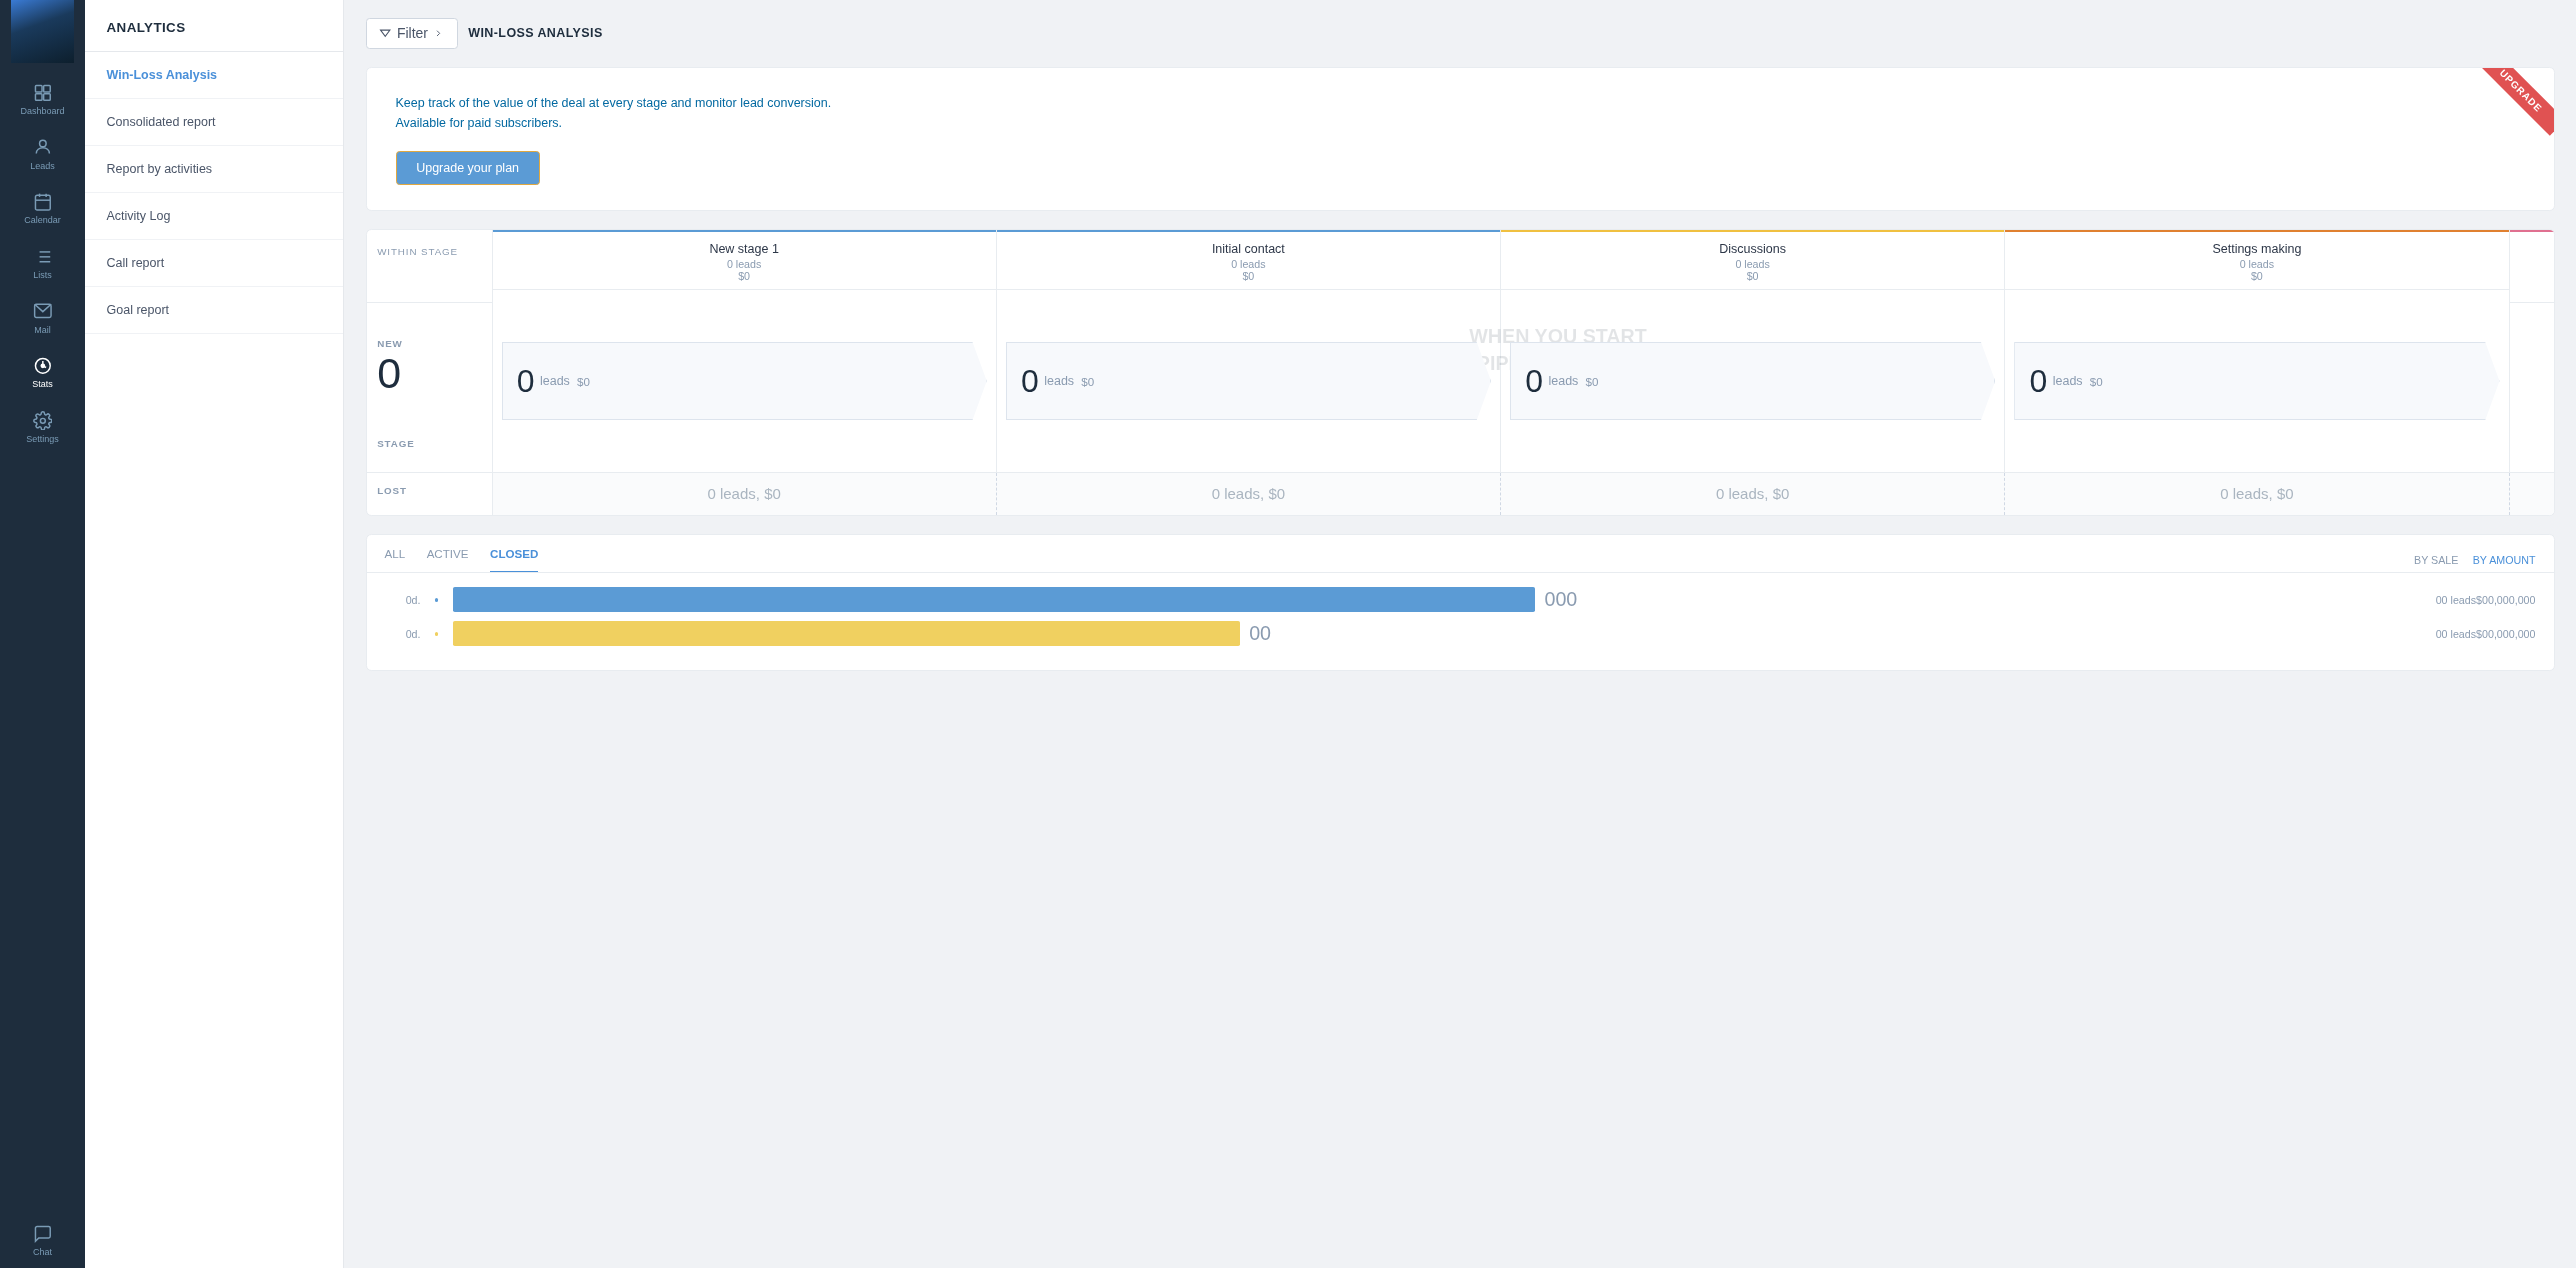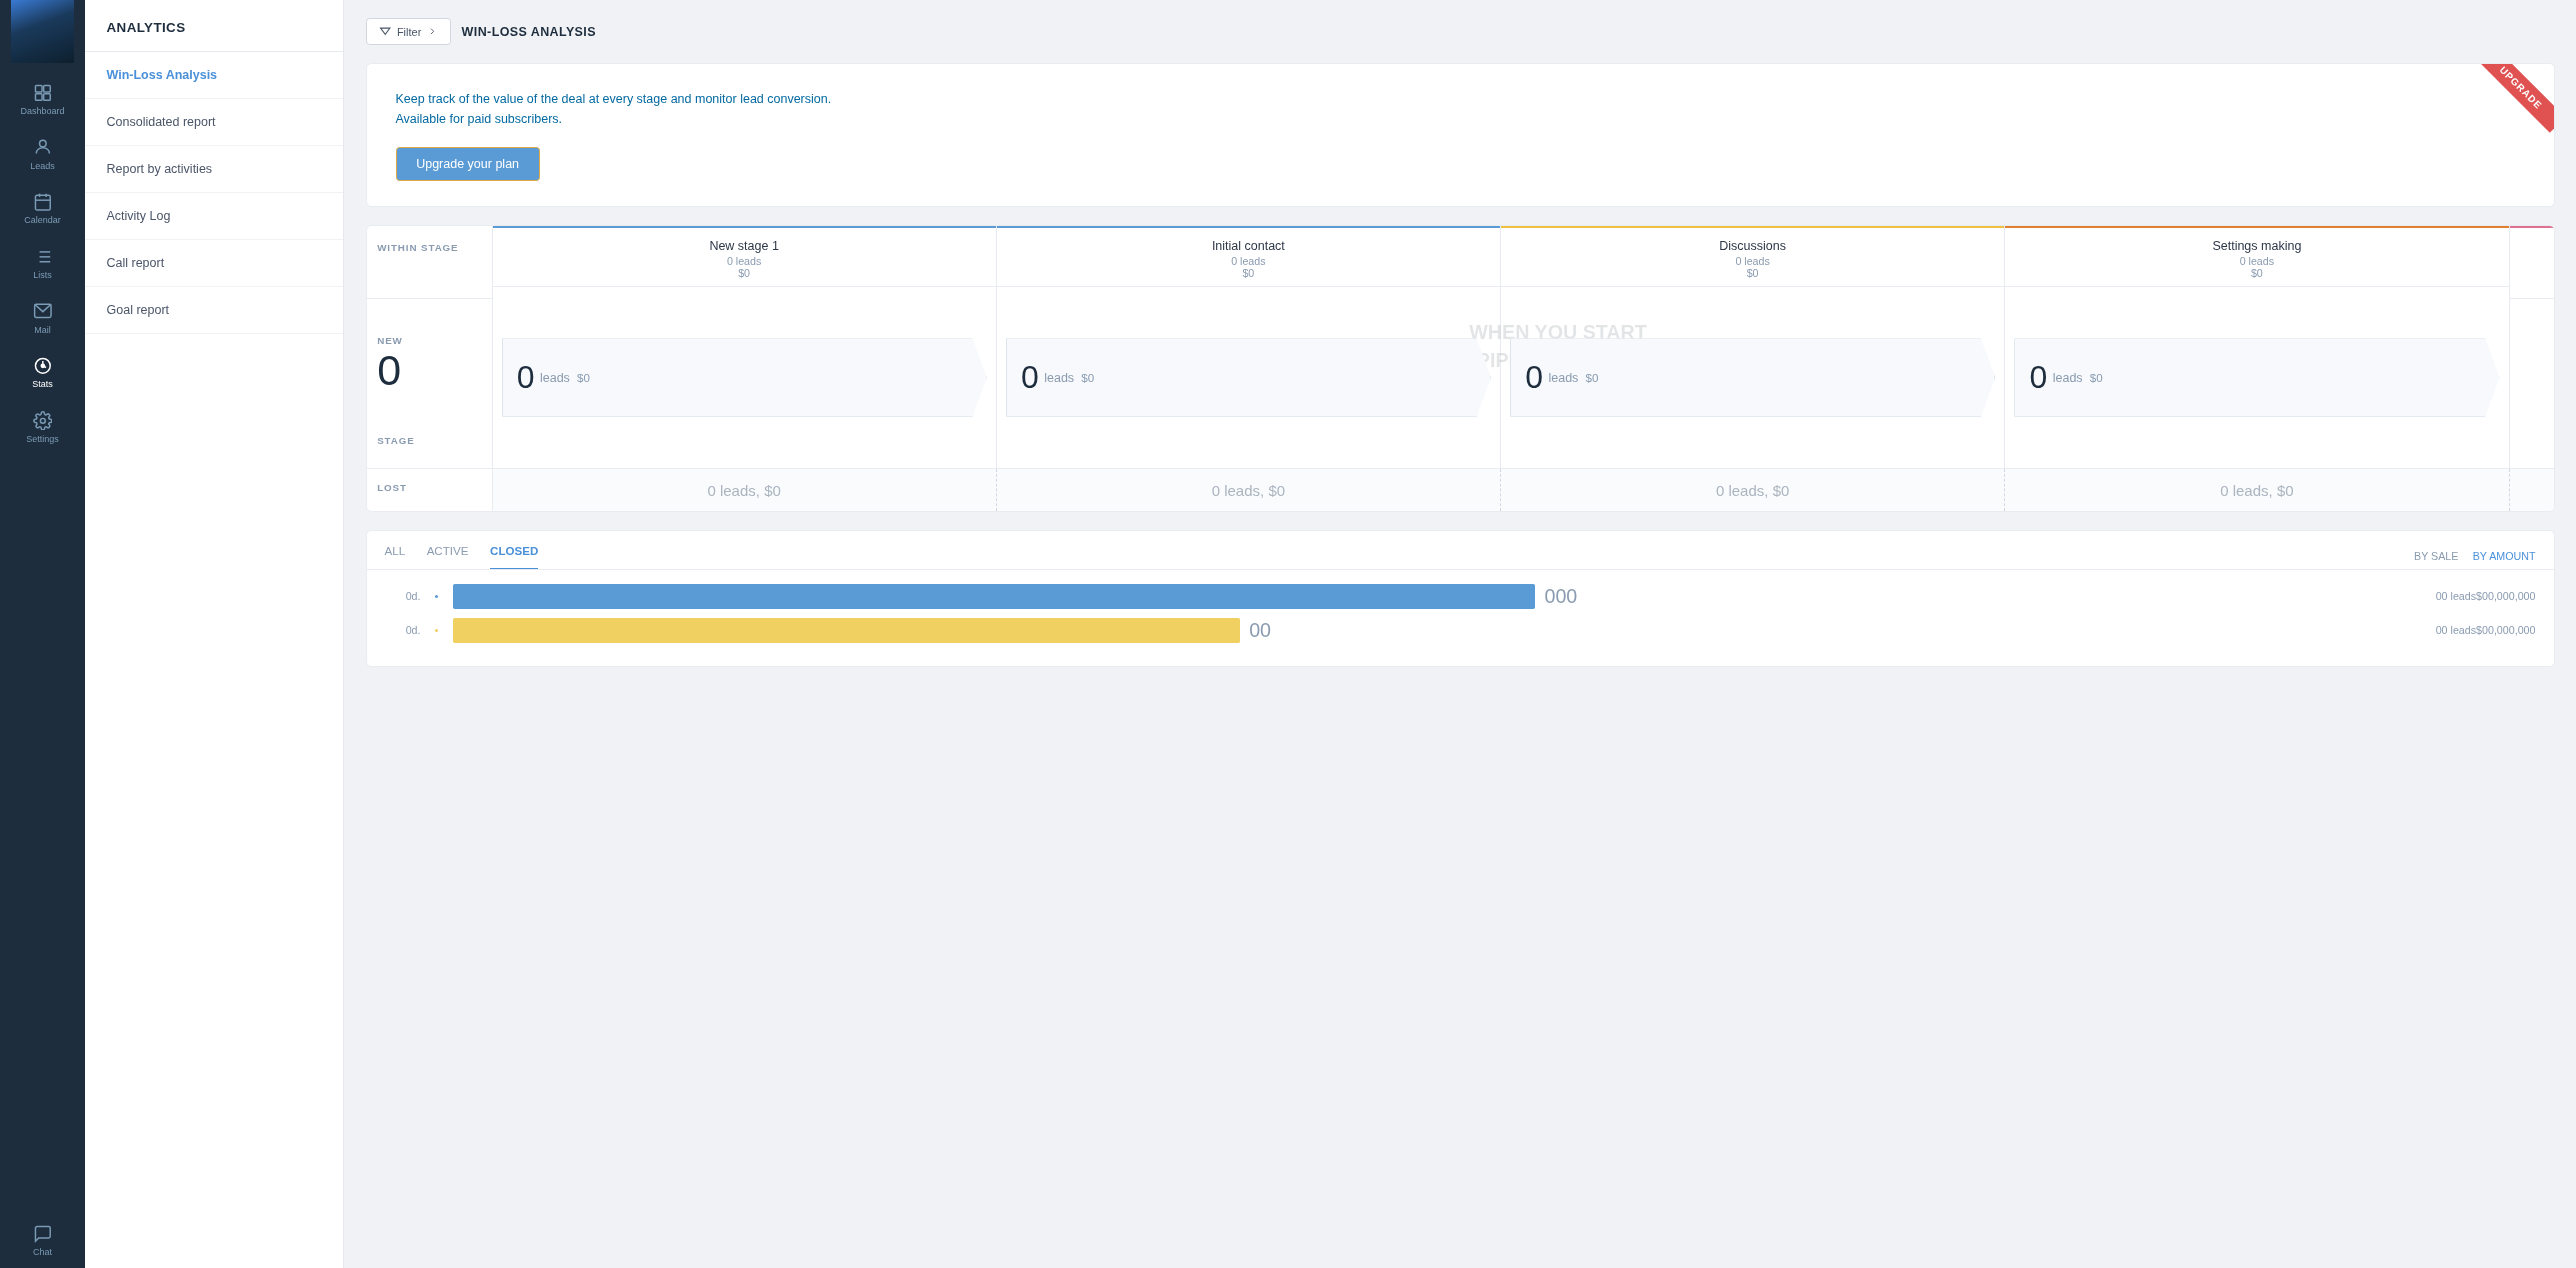--- a/index.html
+++ b/index.html
@@ -84,21 +84,21 @@
       margin-bottom: 18px;
     }
     .filter-btn {
       display: flex;
       align-items: center;
       gap: 5.4px;
       padding: 6.3px 12.5px;
       border: 0.9px solid #d0d7e0;
       border-radius: 3.6px;
       background: #fff;
-      font-size: 11px;
+      font-size: 14px;
       cursor: pointer;
       color: #4a5568;
     }
     .page-title {
       font-size: 12.5px;
       font-weight: 600;
       color: #1e2d3d;
       text-transform: uppercase;
       letter-spacing: 0.4px;
     }
@@ -408,21 +408,21 @@
     <div class="upgrade-ribbon-wrap">
       <div class="upgrade-ribbon-inner">UPGRADE</div>
     </div>
   </div>
 
   <div class="pipeline-card">
     <div style="display:flex; position:relative;">
 
       <div style="width:125px; flex-shrink:0; display:flex; flex-direction:column;">
         <div style="height:73px; border-bottom:0.9px solid #e8ecf0; padding:12.5px 10.7px;">
-          <span style="font-size:9.8px;color:#8a9bb0;font-weight:700;letter-spacing:0.9px;display:block;margin-top:3.6px;">WITHIN STAGE</span>
+          <span style="font-size:9.8px;color:#8a9bb0;font-weight:400;letter-spacing:0.9px;display:block;margin-top:3.6px;">WITHIN STAGE</span>
         </div>
 
         <div style="flex:1; padding:21.5px 10.7px; display:flex;flex-direction:column;align-items:flex-start;justify-content:flex-start;">
           <div style="margin-top:14.3px;">
             <div style="font-size:9.8px;font-weight:700;color:#8a9bb0;letter-spacing:0.9px;text-transform:uppercase;">NEW</div>
             <div style="font-size:43px;font-weight:300;color:#1e2d3d;">0</div>
           </div>
           <div style="margin-top:36px;">
             <span style="font-size:9.8px;font-weight:600;color:#8a9bb0;letter-spacing:0.9px;">STAGE</span>
           </div>

